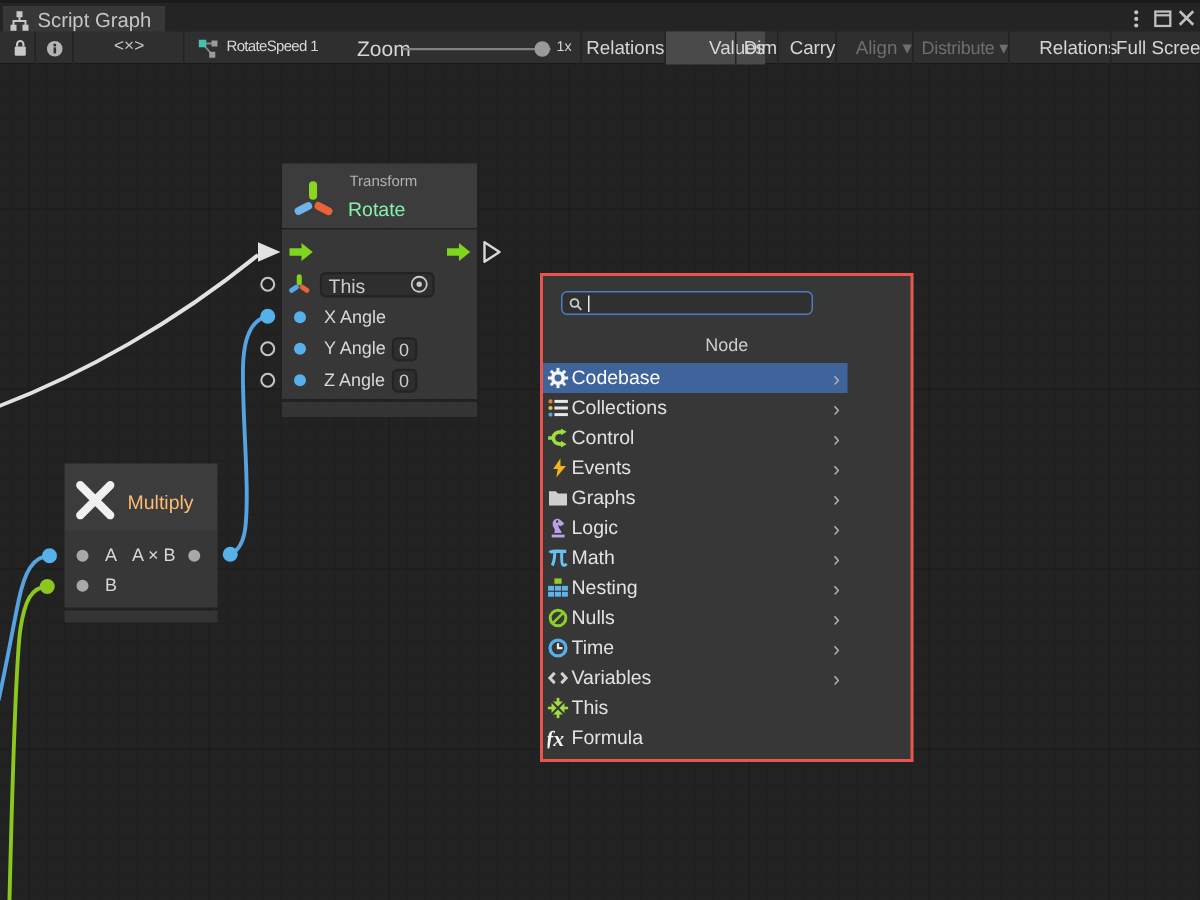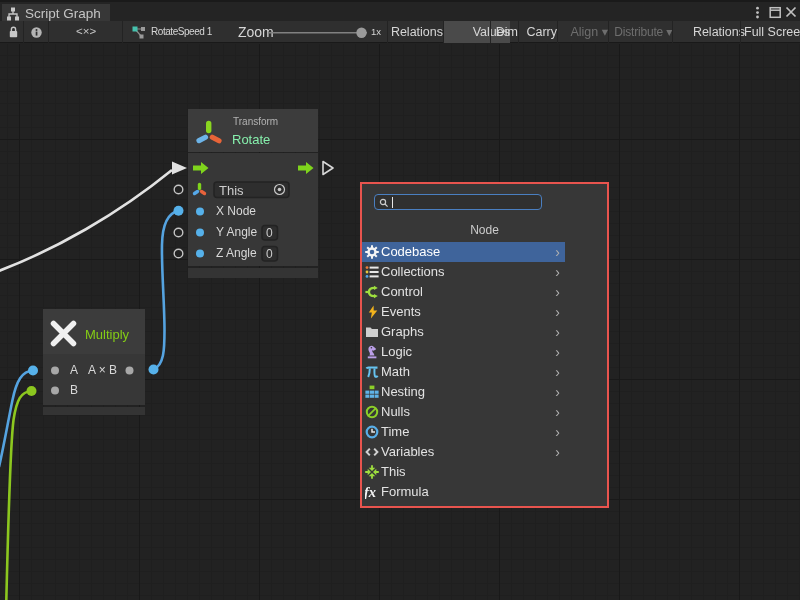--- a/index.html
+++ b/index.html
@@ -129,30 +129,30 @@
   </div>
 
   <div id="graph" class="abs"></div>
 
   <div class="node" style="left:188px;top:109px;width:130px;height:169px">
     <div class="nhead" style="left:0;top:0;width:130px;height:43px"></div>
     <div class="nbody" style="left:0;top:44px;width:130px;height:113px"></div>
     <div class="nfoot" style="left:0;top:159px;width:130px;height:10px"></div>
     <div class="abs" style="left:45px;top:7px;color:#b2b2b2;font-size:10px">Transform</div>
     <div class="abs" style="left:44px;top:23px;color:#86efac;font-size:13px">Rotate</div>
-    <div class="plabel" style="left:28px;top:95px">X Node</div>
+    <div class="plabel" style="left:28px;top:95px">X Angle</div>
     <div class="plabel" style="left:28px;top:116px">Y Angle</div>
     <div class="plabel" style="left:28px;top:137px">Z Angle</div>
   </div>
 
   <div class="node" style="left:43px;top:309px;width:102px;height:106px">
     <div class="nhead" style="left:0;top:0;width:102px;height:45px"></div>
     <div class="nbody" style="left:0;top:45px;width:102px;height:51px"></div>
     <div class="nfoot" style="left:0;top:98px;width:102px;height:8px"></div>
-    <div class="abs" style="left:42px;top:18px;color:#84cc16;font-size:13px">Multiply</div>
+    <div class="abs" style="left:42px;top:18px;color:#fdba74;font-size:13px">Multiply</div>
     <div class="plabel" style="left:27px;top:54px">A</div>
     <div class="plabel" style="left:45px;top:54px">A × B</div>
     <div class="plabel" style="left:27px;top:74px">B</div>
   </div>
 
   <div class="abs" style="left:219px;top:183px;color:#cccccc;font-size:13px;z-index:3">This</div>
   <div class="abs" style="left:266px;top:226px;color:#cccccc;font-size:12px;z-index:3">0</div>
   <div class="abs" style="left:266px;top:247px;color:#cccccc;font-size:12px;z-index:3">0</div>
   <svg id="svgmain" class="abs" viewBox="0 0 800 600">
 

